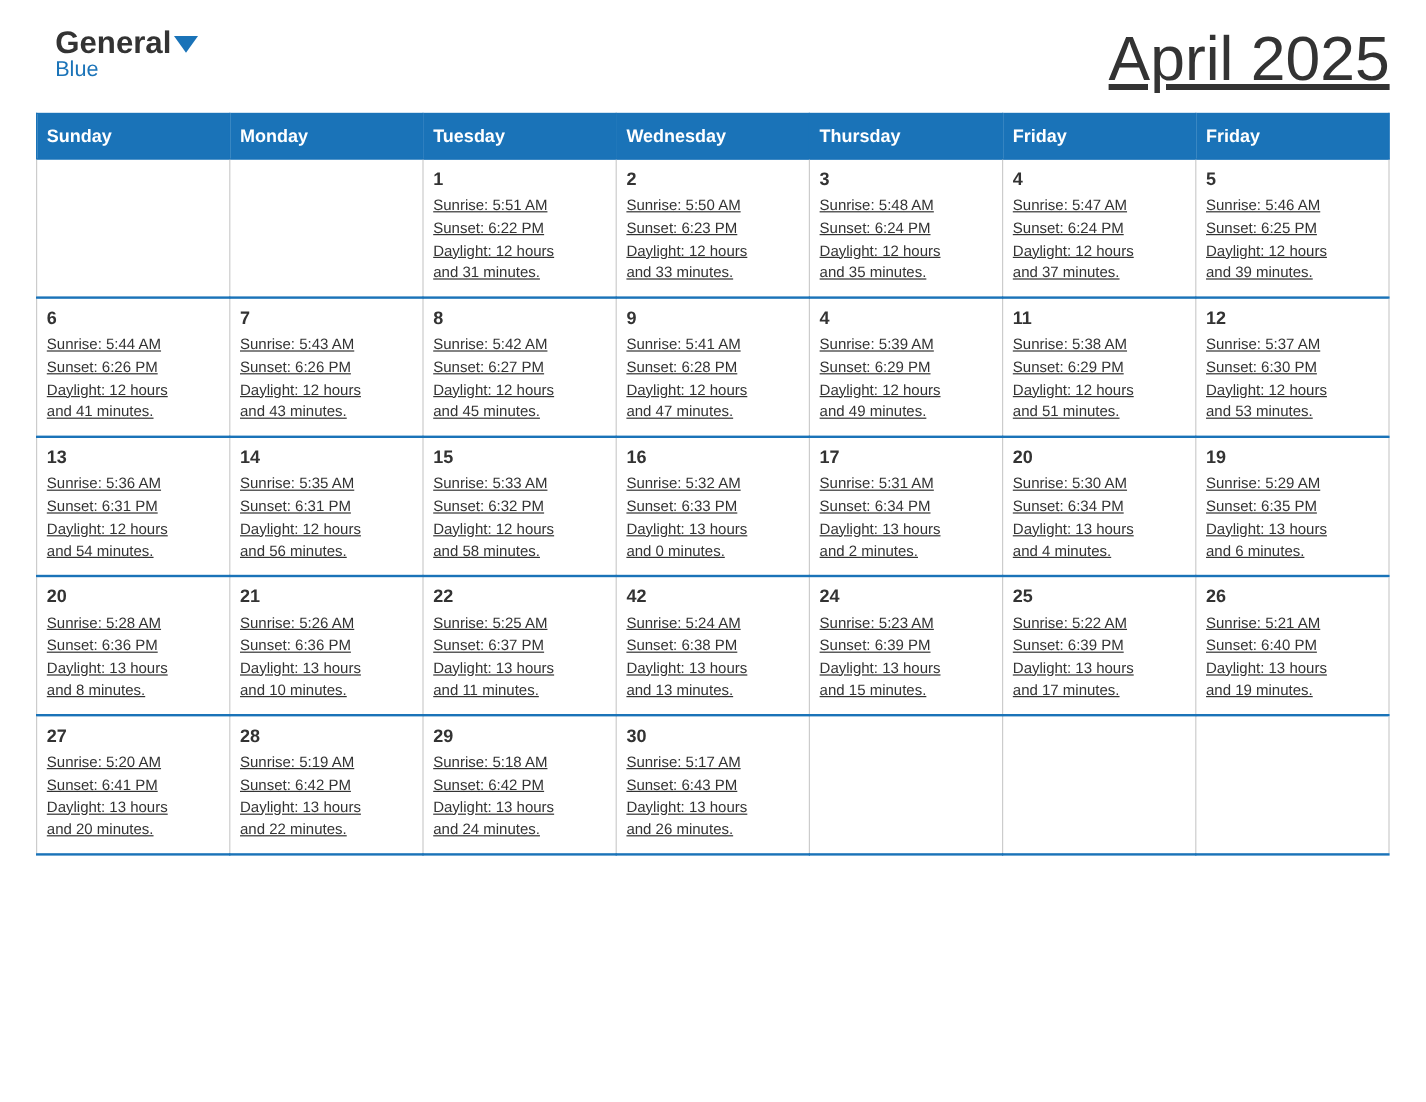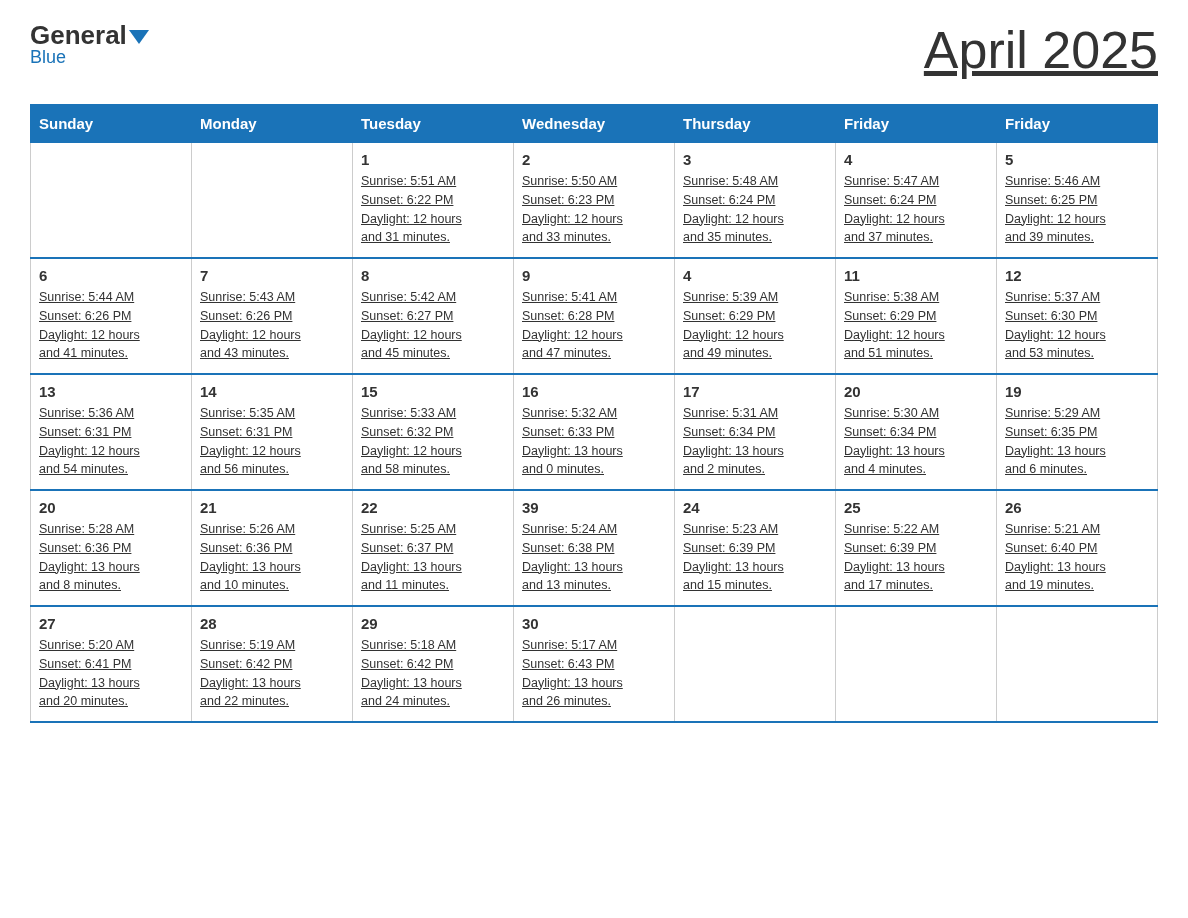--- a/index.html
+++ b/index.html
@@ -16,20 +16,21 @@
     .header {
       display: flex;
       justify-content: space-between;
       align-items: flex-start;
       margin-bottom: 10px;
     }
     .logo {
       display: flex;
       flex-direction: column;
       align-items: flex-start;
+      margin-left: 16px;
     }
     .logo-text {
       font-size: 26px;
       font-weight: bold;
       color: #333;
     }
     .logo-text span {
       color: #1a73b8;
     }
     .logo-triangle {
@@ -59,21 +60,21 @@
     }
     .subtitle {
       font-size: 20px;
       color: #555;
     }
 
     
     .calendar {
       width: 100%;
       border-collapse: collapse;
-      margin-top: 24px;
+      margin-top: 14px;
     }
     .calendar thead tr {
       background-color: #1a73b8;
     }
     .calendar thead th {
       color: #fff;
       font-weight: bold;
       font-size: 15px;
       padding: 10px 8px;
       text-align: left;
@@ -227,21 +228,21 @@
         </td>
         <td>
           <span class="day-number">21</span>
           <div class="day-info">Sunrise: 5:26 AM<br>Sunset: 6:36 PM<br>Daylight: 13 hours<br>and 10 minutes.</div>
         </td>
         <td>
           <span class="day-number">22</span>
           <div class="day-info">Sunrise: 5:25 AM<br>Sunset: 6:37 PM<br>Daylight: 13 hours<br>and 11 minutes.</div>
         </td>
         <td>
-          <span class="day-number">39</span>
+          <span class="day-number">42</span>
           <div class="day-info">Sunrise: 5:24 AM<br>Sunset: 6:38 PM<br>Daylight: 13 hours<br>and 13 minutes.</div>
         </td>
         <td>
           <span class="day-number">24</span>
           <div class="day-info">Sunrise: 5:23 AM<br>Sunset: 6:39 PM<br>Daylight: 13 hours<br>and 15 minutes.</div>
         </td>
         <td>
           <span class="day-number">25</span>
           <div class="day-info">Sunrise: 5:22 AM<br>Sunset: 6:39 PM<br>Daylight: 13 hours<br>and 17 minutes.</div>
         </td>

